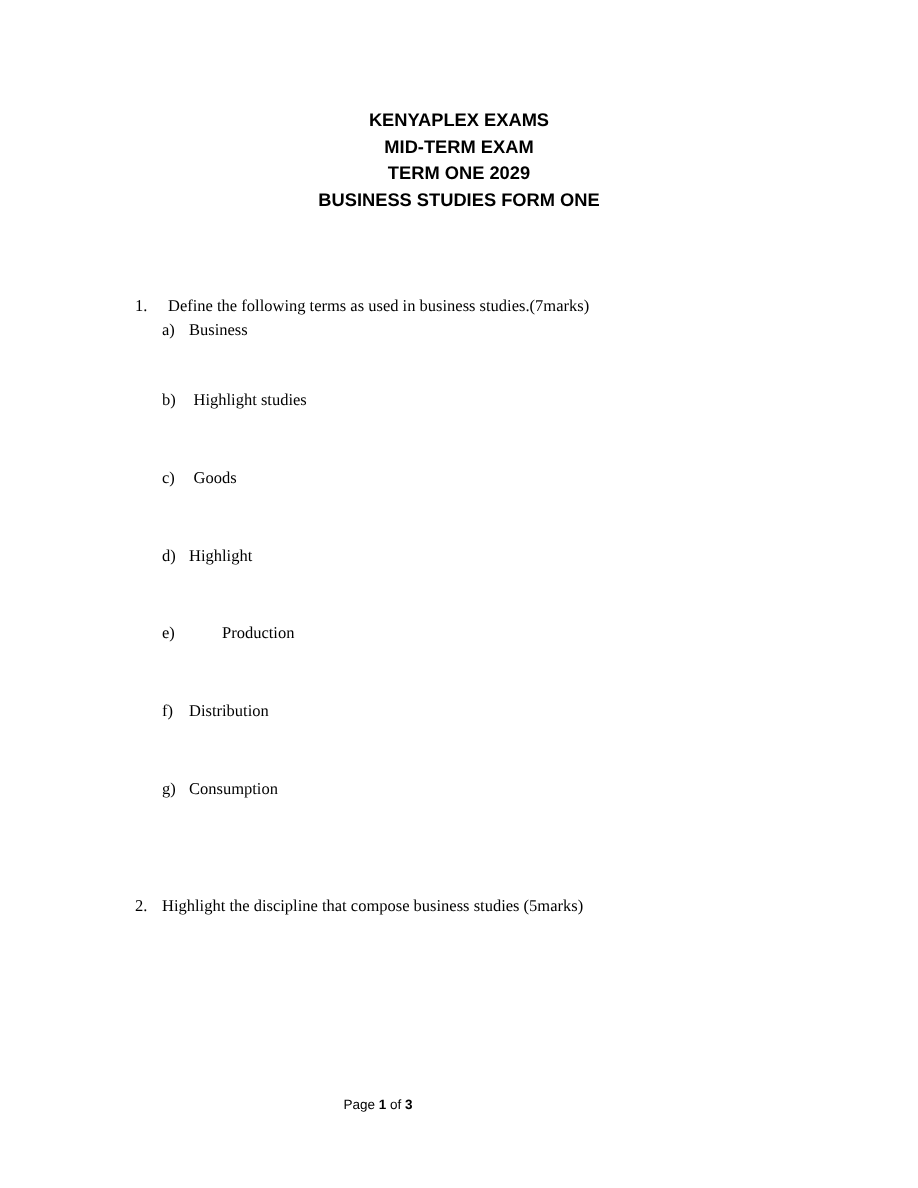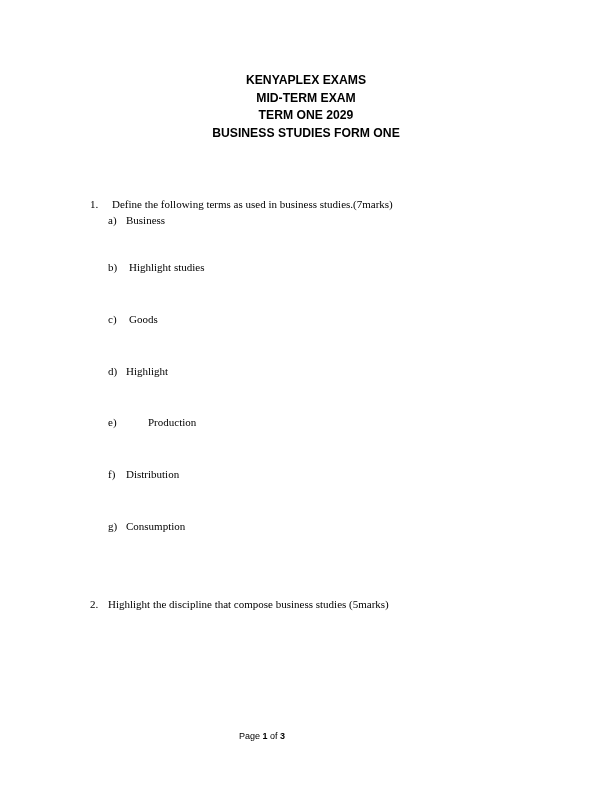--- a/index.html
+++ b/index.html
@@ -43,21 +43,21 @@
       letter-spacing: 0px;
     }
     .serif {
       font-family: "Liberation Serif", "DejaVu Serif", serif;
       font-size: 11px;
       white-space: nowrap;
       position: absolute;
     }
     .footer {
       position: absolute;
-      left: 10px;
+      left: 0;
       top: 731px;
       width: 504px;
       text-align: center;
       font-family: "Liberation Sans", "DejaVu Sans", sans-serif;
       font-size: 9px;
     }
     .footer b { font-weight: bold; }
   </style>
 </head>
 <body>

